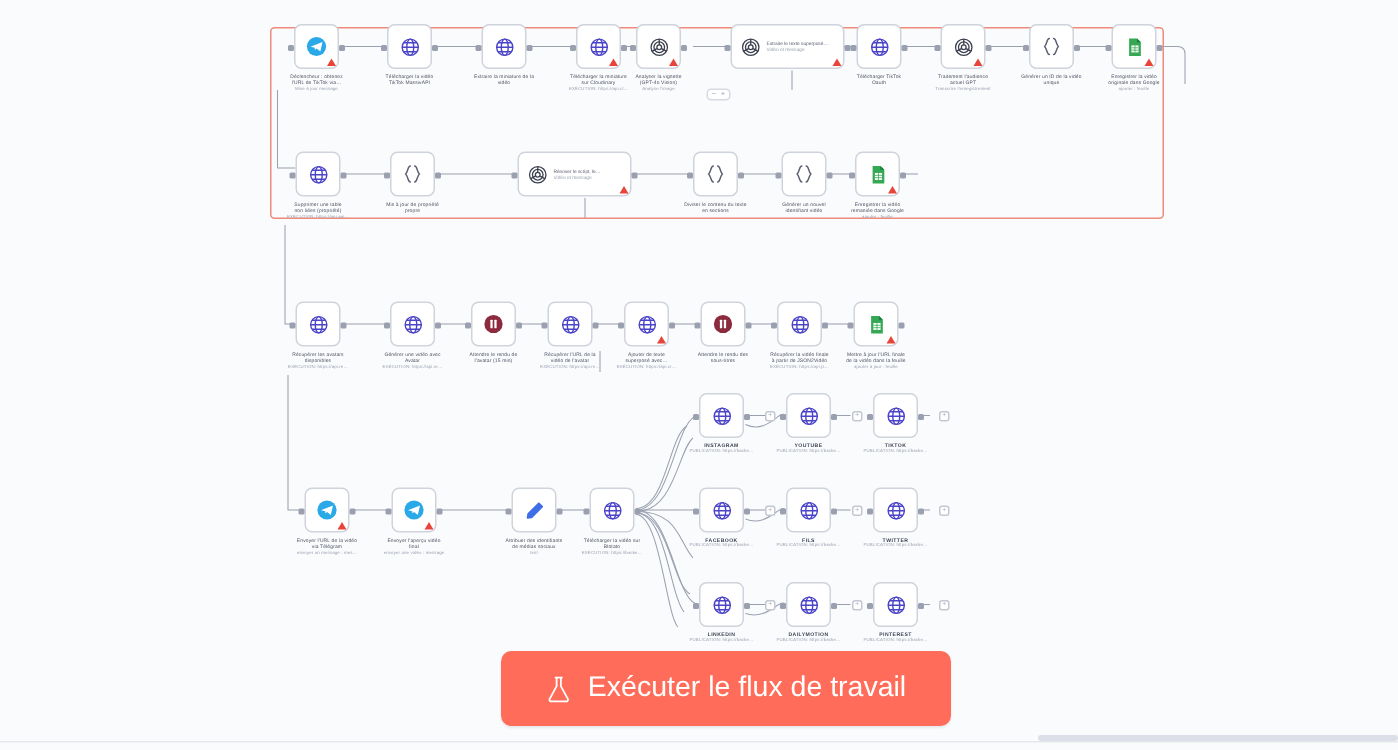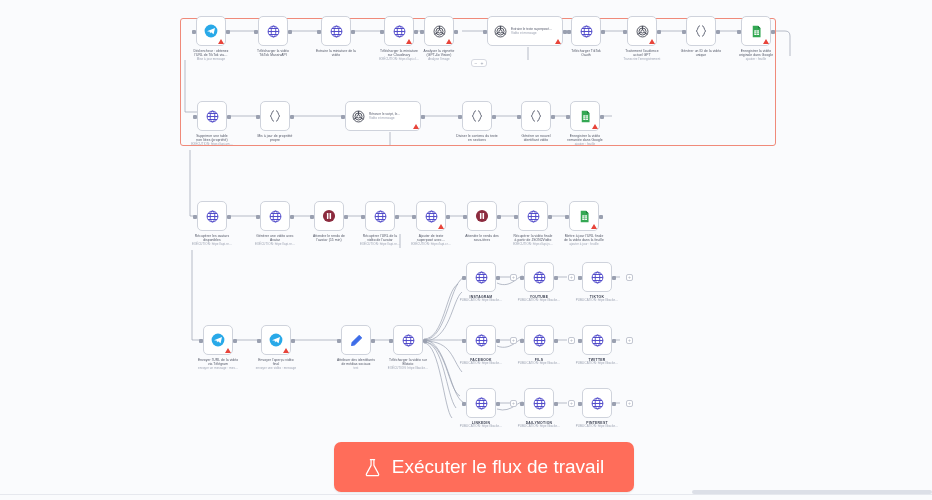--- a/index.html
+++ b/index.html
@@ -85,21 +85,21 @@
     position:absolute; z-index:6;
     display:flex; align-items:center;
     background:#fff; border:1px solid #d6d9e1; border-radius:3px;
     height:8px; padding:0 1px;
   }
   .pill span { font-size:5px; color:#9aa0b0; padding:0 1.5px; line-height:1; }
 
   
   #runbar {
     position:absolute; left:0; right:0; bottom:0; height:70px;
-    display:flex; align-items:center; justify-content:center;
+    display:flex; align-items:flex-start; justify-content:center;
     z-index:20;
     padding-top:4px;
     margin-left:36px;
   }
   #runbtn {
     display:inline-flex; align-items:center; gap:11px;
     background:#ff6d5a;
     color:#fff;
     border:none; border-radius:7px;
     padding:14px 30px;

